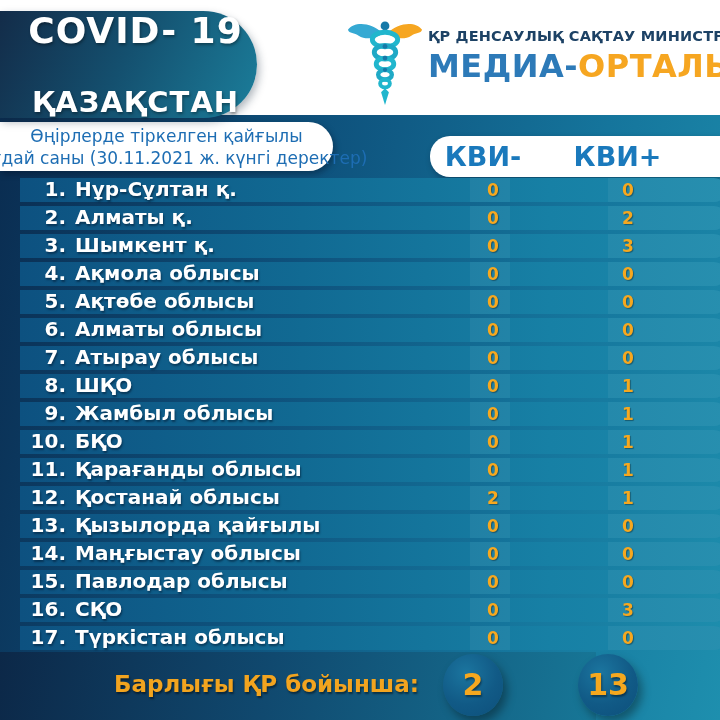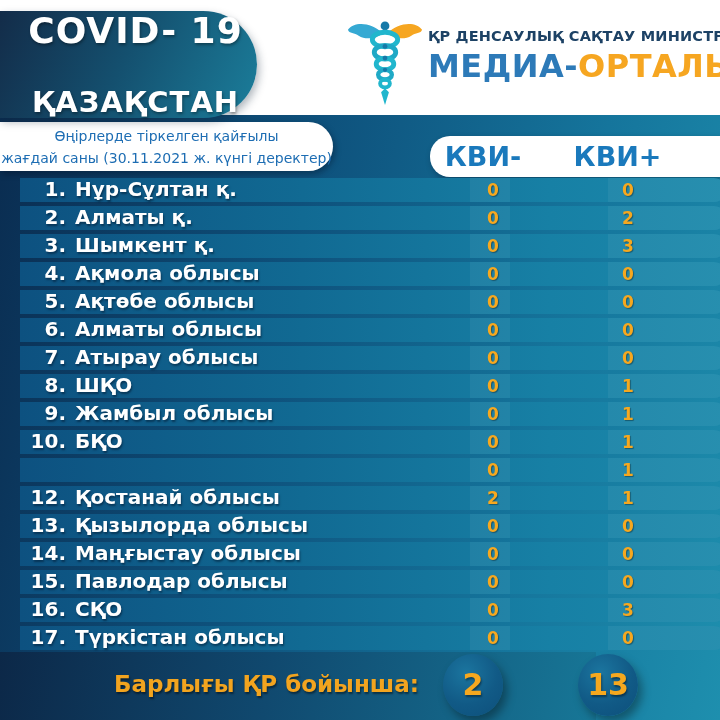--- a/index.html
+++ b/index.html
@@ -30,21 +30,21 @@
   
   .main{
     position:absolute;left:0;top:115px;width:720px;height:605px;
     background:linear-gradient(102deg,#0a2c50 0%,#0e517c 38%,#15759c 72%,#1e8fae 100%);
   }
   .subtitle-box{
     position:absolute;left:0;top:7px;width:333px;height:49px;background:#ffffff;
     border-radius:0 25px 25px 0;box-shadow:2px 3px 6px rgba(0,10,25,.35);
     display:flex;flex-direction:column;justify-content:center;align-items:center;
   }
-  .subtitle-box div{color:#1d6db3;font-size:14px;line-height:22px;white-space:nowrap;}
+  .subtitle-box div{color:#1d6db3;font-size:17px;line-height:22px;white-space:nowrap;}
   .kvi-pill{
     position:absolute;left:430px;right:0;top:21px;height:41px;background:#ffffff;
     border-radius:20px 0 0 20px;box-shadow:2px 3px 6px rgba(0,10,25,.35);
   }
   .kvi-pill span{position:absolute;top:0;line-height:41px;font-size:27px;font-weight:bold;color:#1a79bc;text-align:center;}
   .kvi-pill .km{left:8px;width:90px;}
   .kvi-pill .kp{left:140px;width:95px;}
   
   .rows{position:absolute;left:0;top:63px;width:706px;padding-left:20px;}
   .row{
@@ -159,30 +159,31 @@
           <span class="label"><span class="rank">9.</span><span class="name">Жамбыл облысы</span></span>
           <span class="v v1">0</span>
           <span class="v v2">1</span>
         </div>
         <div class="row">
           <span class="label"><span class="rank">10.</span><span class="name">БҚО</span></span>
           <span class="v v1">0</span>
           <span class="v v2">1</span>
         </div>
         <div class="row">
+          <span class="label"><span class="rank">11.</span><span class="name">Қарағанды облысы</span></span>
           <span class="v v1">0</span>
           <span class="v v2">1</span>
         </div>
         <div class="row">
           <span class="label"><span class="rank">12.</span><span class="name">Қостанай облысы</span></span>
           <span class="v v1">2</span>
           <span class="v v2">1</span>
         </div>
         <div class="row">
-          <span class="label"><span class="rank">13.</span><span class="name">Қызылорда облысы</span></span>
+          <span class="label"><span class="rank">13.</span><span class="name">Қызылорда қайғылы</span></span>
           <span class="v v1">0</span>
           <span class="v v2">0</span>
         </div>
         <div class="row">
           <span class="label"><span class="rank">14.</span><span class="name">Маңғыстау облысы</span></span>
           <span class="v v1">0</span>
           <span class="v v2">0</span>
         </div>
         <div class="row">
           <span class="label"><span class="rank">15.</span><span class="name">Павлодар облысы</span></span>

